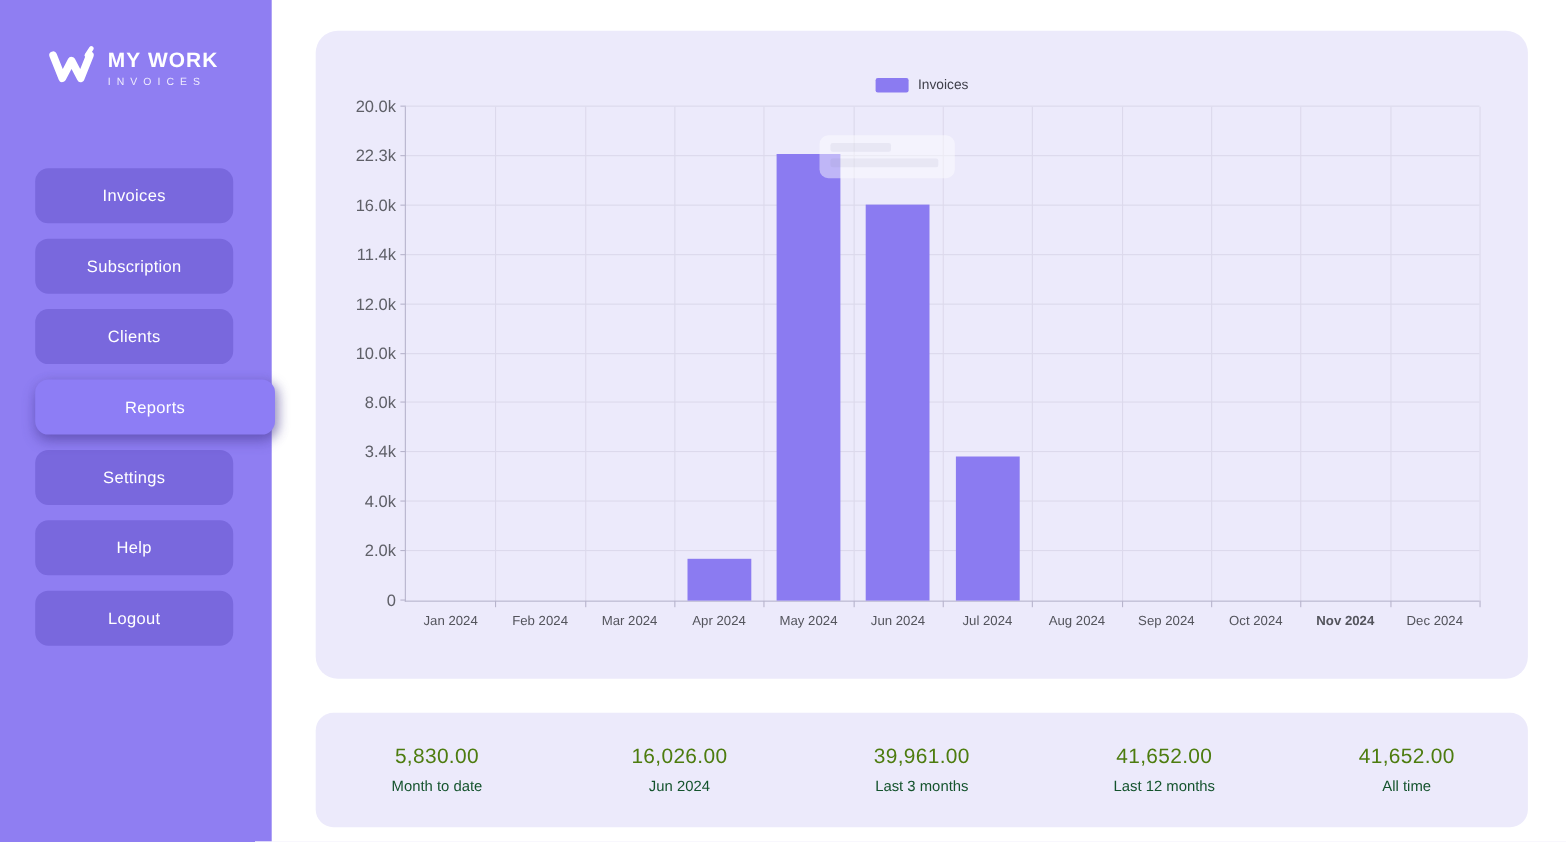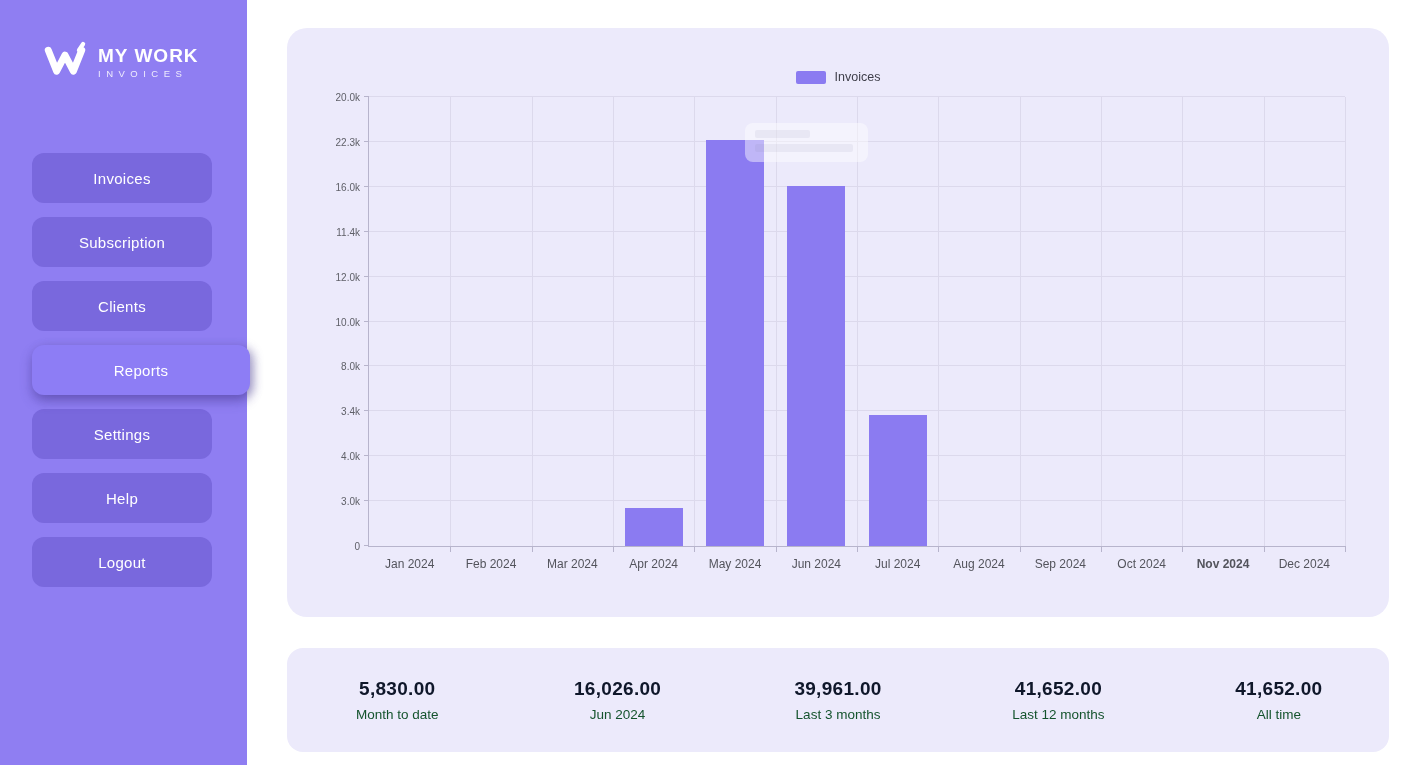--- a/index.html
+++ b/index.html
@@ -101,21 +101,21 @@
     background: #DCD9EC;
   }
   .ytick-dash {
     position: absolute; left: -5px; width: 5px; height: 1px;
     background: #B7B4CC;
   }
   .y-tick-label {
     position: absolute;
     right: calc(100% + 9px);
     transform: translateY(50%);
-    font-size: 10px;
+    font-size: 15px;
     color: #5F6068;
     white-space: nowrap;
   }
   .xtick-dash {
     position: absolute; top: 100%; width: 1px; height: 6px;
     background: #B7B4CC;
   }
   .x-tick-label {
     position: absolute;
     top: calc(100% + 11px);
@@ -153,22 +153,22 @@
     left: 40px; top: 648px;
     width: 1102px; height: 104px;
     background: #ECEAFB;
     border-radius: 16px;
     display: flex;
     align-items: center;
   }
   .stat-item { flex: 1; text-align: center; }
   .stat-value {
     font-size: 19px;
-    font-weight: bold;
-    color: #0f172a;
+    font-weight: normal;
+    color: #4d7c0f;
     letter-spacing: 0.3px;
   }
   .stat-label {
     margin-top: 7px;
     font-size: 13.5px;
     color: #14532d;
   }
 </style>
 </head>
 <body>
@@ -201,21 +201,21 @@
   <section class="chart-card">
     <div class="legend">
       <span class="legend-swatch"></span>
       <span class="legend-label">Invoices</span>
     </div>
     <div class="plot" id="plot">
         <div class="ytick-dash" style="bottom: 0%;"></div>
         <div class="y-tick-label" style="bottom: 0%;">0</div>
         <div class="gridline-h" style="bottom: 10%;"></div>
         <div class="ytick-dash" style="bottom: 10%;"></div>
-        <div class="y-tick-label" style="bottom: 10%;">3.0k</div>
+        <div class="y-tick-label" style="bottom: 10%;">2.0k</div>
         <div class="gridline-h" style="bottom: 20%;"></div>
         <div class="ytick-dash" style="bottom: 20%;"></div>
         <div class="y-tick-label" style="bottom: 20%; margin-top: 44px;">4.0k</div>
         <div class="gridline-h" style="bottom: 30%;"></div>
         <div class="ytick-dash" style="bottom: 30%;"></div>
         <div class="y-tick-label" style="bottom: 30%;">3.4k</div>
         <div class="gridline-h" style="bottom: 40%;"></div>
         <div class="ytick-dash" style="bottom: 40%;"></div>
         <div class="y-tick-label" style="bottom: 40%;">8.0k</div>
         <div class="gridline-h" style="bottom: 50%;"></div>

